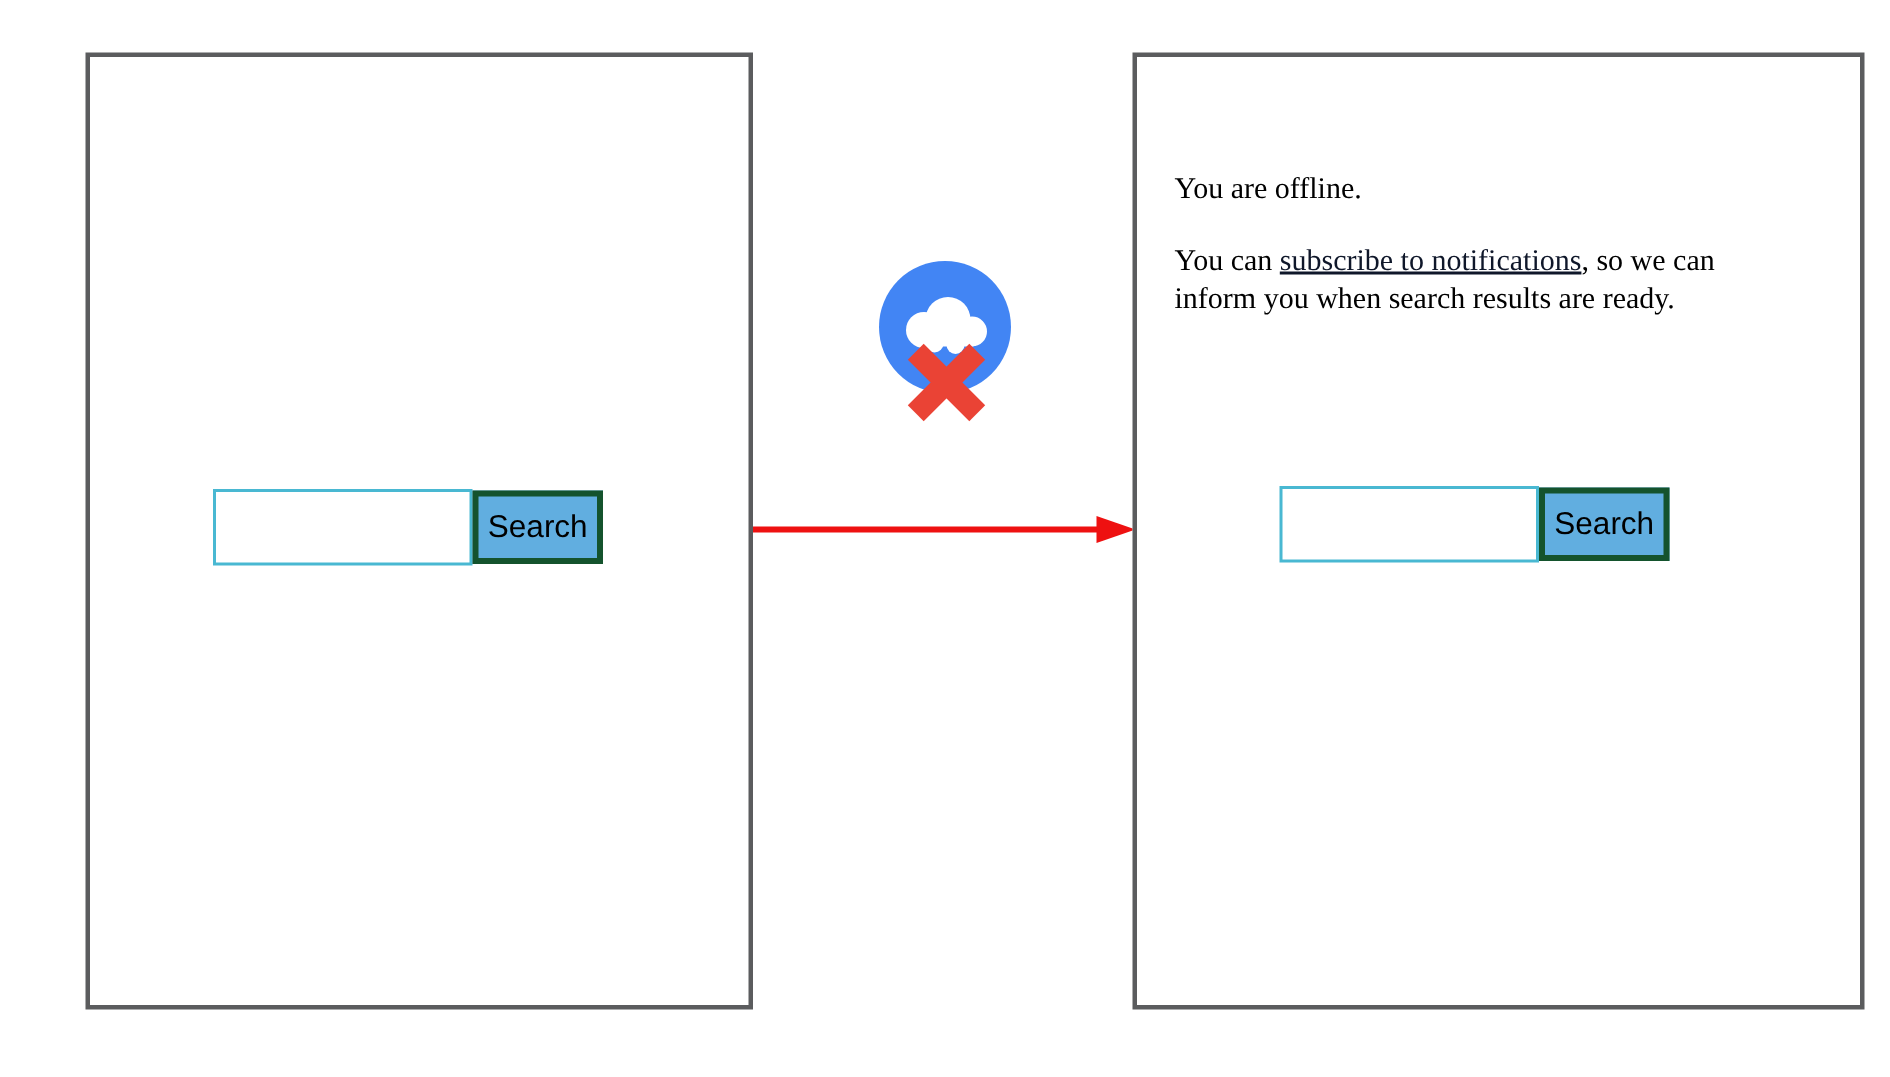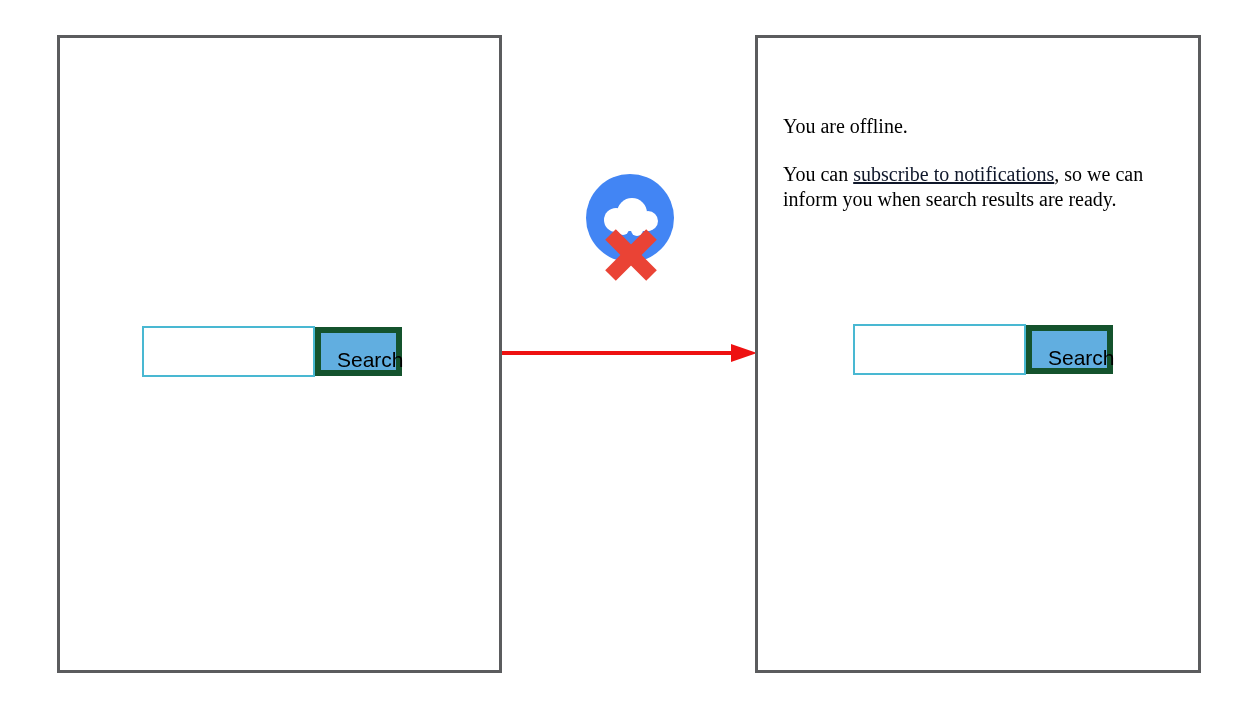--- a/index.html
+++ b/index.html
@@ -14,21 +14,21 @@
   
   .frame {
     position: absolute;
     top: 35px;
     height: 638px;
     border: 3px solid #5b5c5e;
     background: #ffffff;
     box-sizing: border-box;
   }
   .frame-left  { left: 57px;  width: 445px; }
-  .frame-right { left: 755px; width: 446px; }
+  .frame-right { left: 755px; width: 488px; }
 
   
   .search-widget {
     position: absolute;
     display: flex;
     align-items: center;
     height: 51px;
   }
   .search-widget input {
     width: 173px; height: 51px;
@@ -36,27 +36,27 @@
     border: 2px solid #49b8d2;
     background: #ffffff;
     outline: none;
     font-family: "Liberation Sans", sans-serif;
     font-size: 18px;
     padding: 0 6px;
   }
   .search-widget button {
     width: 87px; height: 49px;
     box-sizing: border-box;
-    border: 6px solid #14532d;
+    border: 4px solid #14532d;
     background: #61aee0;
     color: #000000;
     font-family: "Liberation Sans", sans-serif;
     font-size: 21px;
     line-height: 1;
-    padding: 16px;
+    padding: 4px;
     cursor: pointer;
   }
   .widget-left  { left: 82px; top: 288px; }
   .widget-right { left: 95px; top: 286px; }
 
   
   .message-block {
     position: absolute;
     left: 25px; top: 76px;
     width: 398px;

